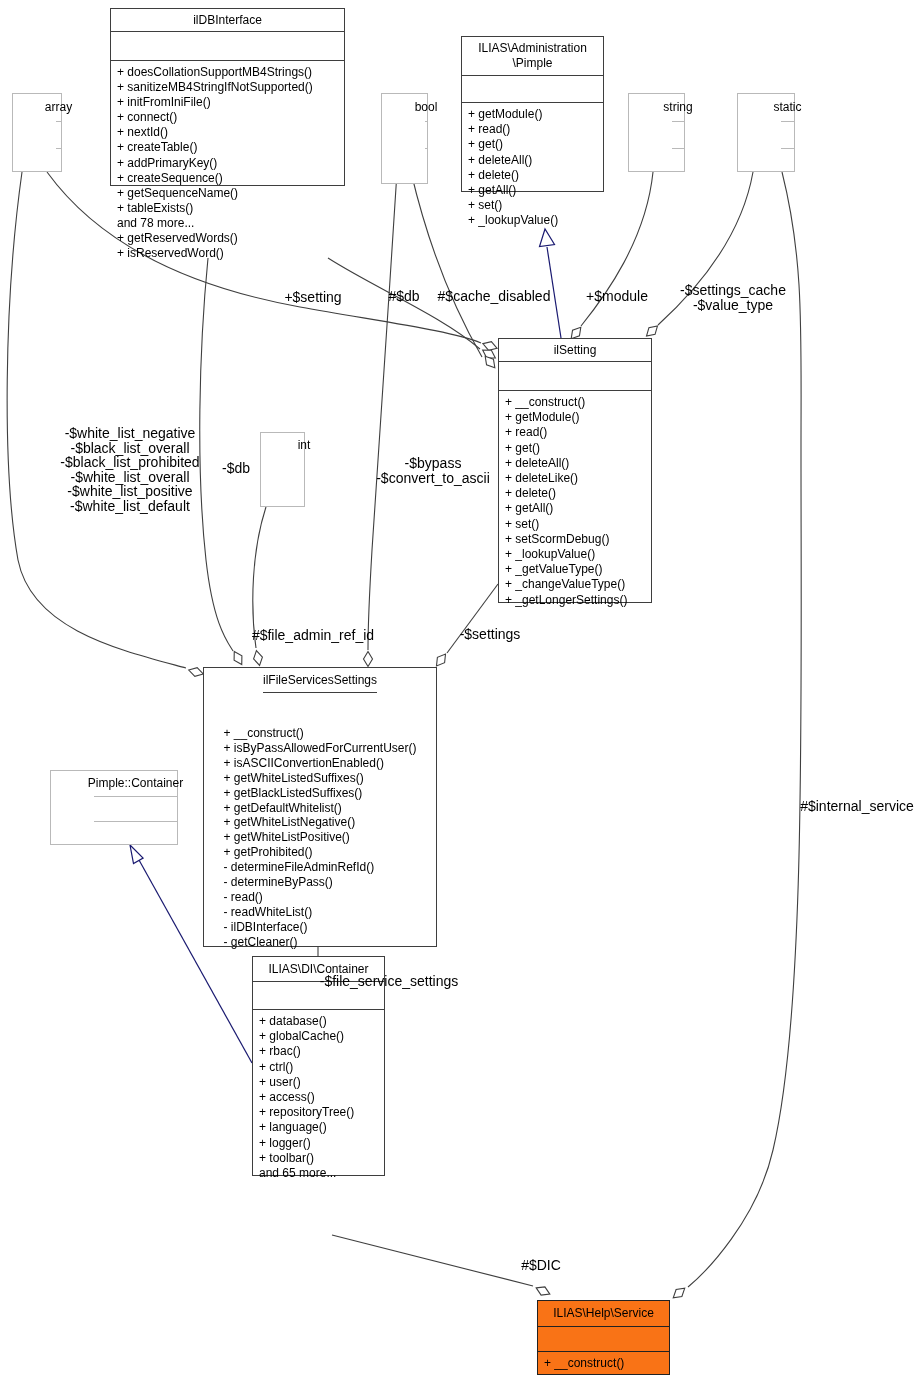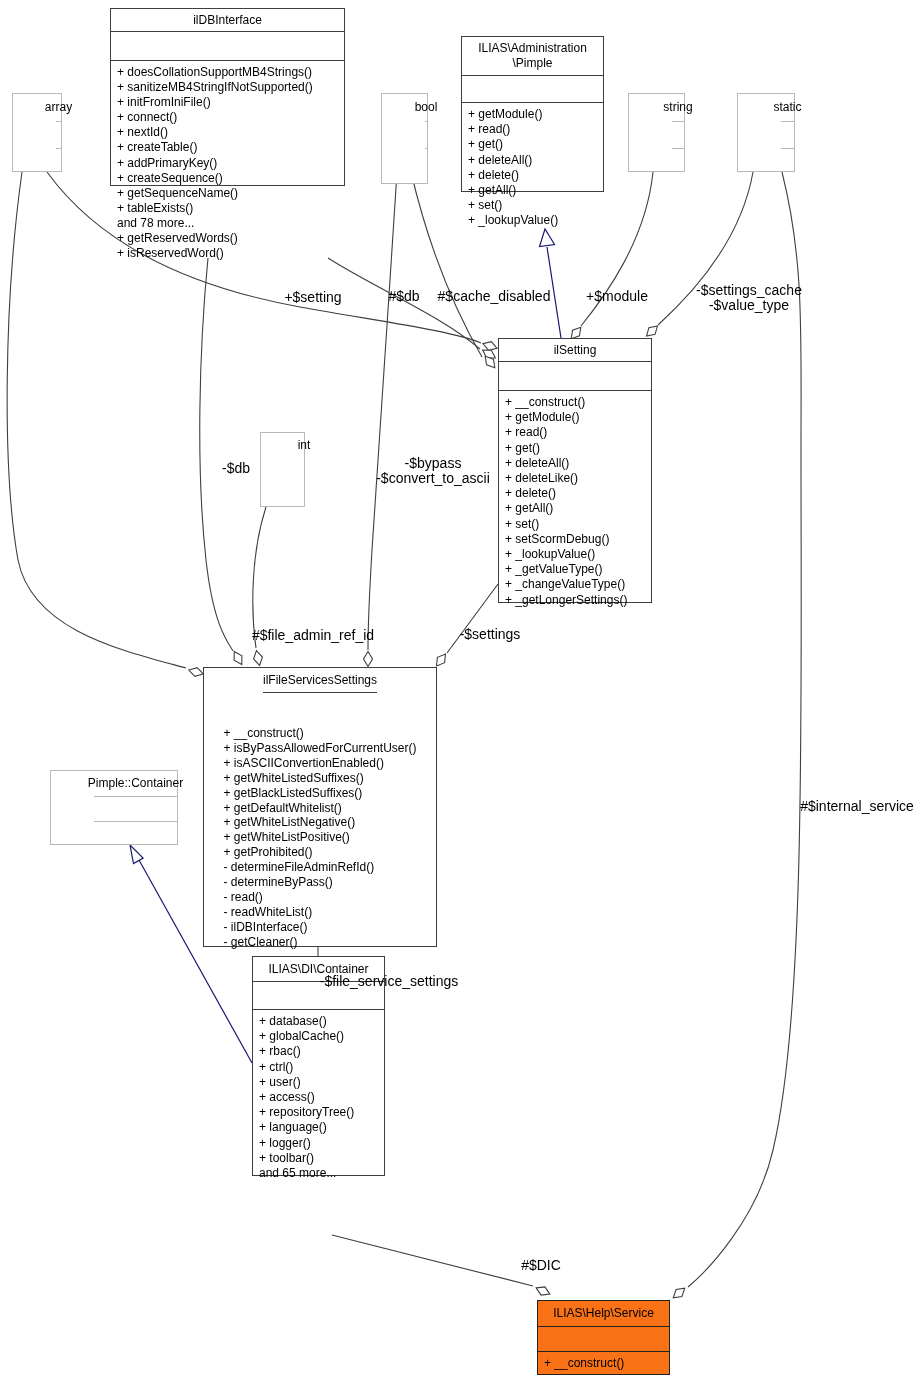--- a/index.html
+++ b/index.html
@@ -246,23 +246,31 @@
     <div class="attrs" style="height:24px;"></div>
     <div class="methods">
         <div>+ __construct()</div>
       </div>
   </div>
 
   <div class="elabel" style="left:313px;top:297px;">+$setting</div>
   <div class="elabel" style="left:404px;top:296px;">#$db</div>
   <div class="elabel" style="left:494px;top:296px;">#$cache_disabled</div>
   <div class="elabel" style="left:617px;top:296px;">+$module</div>
-  <div class="elabel" style="left:749px;top:298px;">
+  <div class="elabel" style="left:733px;top:298px;">
       <div>-$settings_cache</div>
       <div>-$value_type</div>
+    </div>
+  <div class="elabel" style="left:130px;top:470px;">
+      <div>-$white_list_negative</div>
+      <div>-$black_list_overall</div>
+      <div>-$black_list_prohibited</div>
+      <div>-$white_list_overall</div>
+      <div>-$white_list_positive</div>
+      <div>-$white_list_default</div>
     </div>
   <div class="elabel" style="left:236px;top:468px;">-$db</div>
   <div class="elabel" style="left:433px;top:471px;">
       <div>-$bypass</div>
       <div>-$convert_to_ascii</div>
     </div>
   <div class="elabel" style="left:313px;top:635px;">#$file_admin_ref_id</div>
   <div class="elabel" style="left:490px;top:634px;">-$settings</div>
   <div class="elabel" style="left:389px;top:981px;">-$file_service_settings</div>
   <div class="elabel" style="left:541px;top:1265px;">#$DIC</div>

